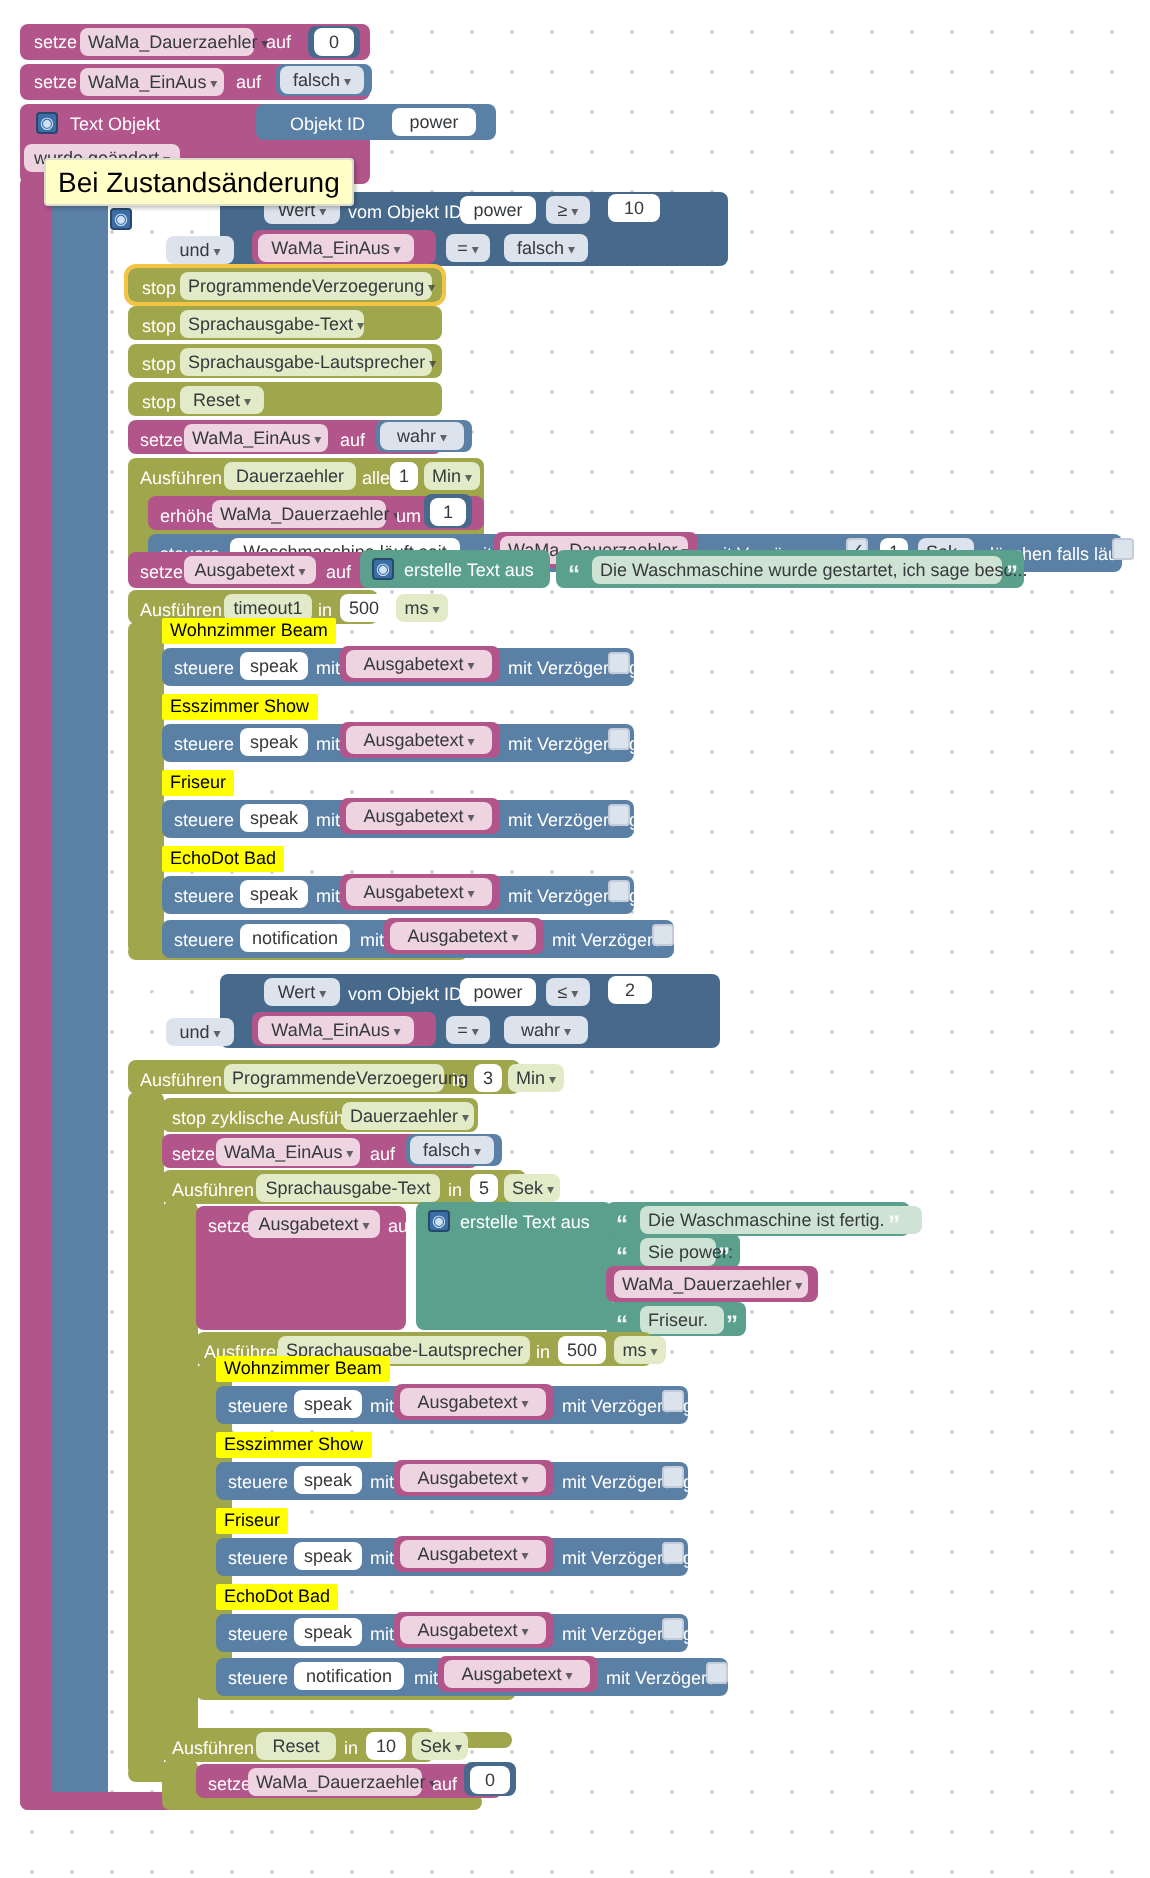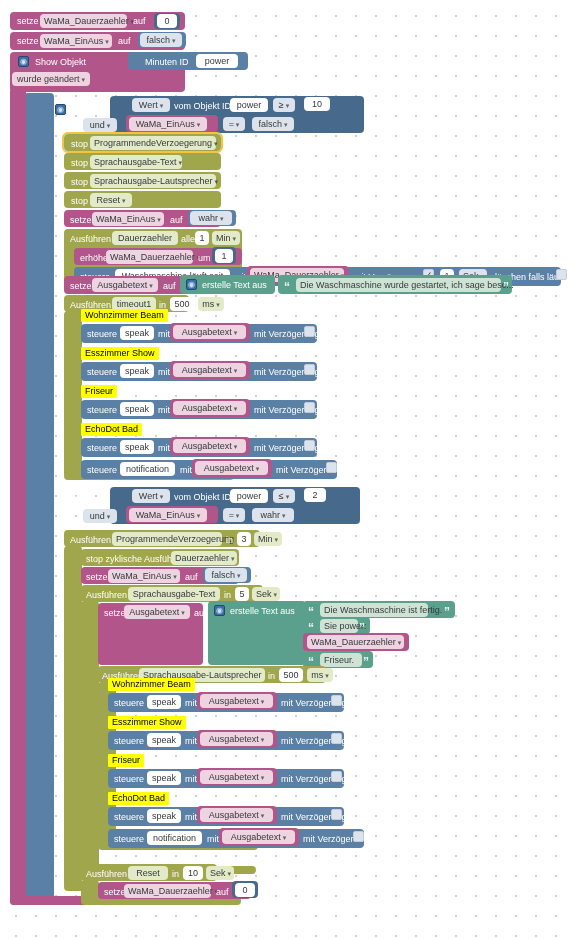--- a/index.html
+++ b/index.html
@@ -80,26 +80,27 @@
 
   <div class="blk c-var" style="left:10px; top:32px; width:175px; height:18px;"></div>
   <div class="lbl" style="left:17px; top:35px;">setze</div>
   <div class="fld drop pinkish" style="left:40px; top:34px; width:72px;">WaMa_EinAus</div>
   <div class="lbl" style="left:118px; top:35px;">auf</div>
   <div class="blk c-ctrl" style="left:138px; top:32px; width:48px; height:16px;"></div>
   <div class="fld drop light" style="left:140px; top:33px; width:42px;">falsch</div>
 
   <div class="blk c-var" style="left:10px; top:52px; width:175px; height:40px;"></div>
   <div class="icn" style="left:18px; top:56px;"></div>
-  <div class="lbl" style="left:35px; top:56px;">Show Objekt</div>
+  <div class="lbl" style="left:35px; top:56px;">Text Objekt</div>
   <div class="blk c-ctrl" style="left:128px; top:52px; width:120px; height:18px;"></div>
-  <div class="lbl" style="left:145px; top:56px;">Minuten ID</div>
+  <div class="lbl" style="left:145px; top:56px;">Objekt ID</div>
   <div class="fld" style="left:196px; top:54px; width:42px;">power</div>
   <div class="fld drop pinkish" style="left:12px; top:72px; width:78px;">wurde geändert</div>
 
+  <div class="tooltip" style="left:22px; top:79px;">Bei Zustandsänderung</div>
 
   <div class="blk c-ctrl" style="left:24px; top:93px; width:30px; height:812px;"></div>
 
   <div class="blk c-var" style="left:10px; top:88px; width:16px; height:817px;"></div>
   <div class="blk c-var" style="left:10px; top:896px; width:120px; height:9px;"></div>
 
   <div class="icn" style="left:55px; top:104px;"></div>
   <div class="lbl" style="left:72px; top:104px;">wahr</div>
 
   <div class="blk c-ctrl-d" style="left:110px; top:96px; width:254px; height:37px;"></div>
@@ -291,21 +292,21 @@
   <div class="lbl" style="left:104px; top:607px;">setze</div>
   <div class="fld drop pinkish" style="left:124px; top:605px; width:66px;">Ausgabetext</div>
   <div class="lbl" style="left:194px; top:607px;">auf</div>
 
   <div class="blk c-text" style="left:208px; top:601px; width:98px; height:64px;"></div>
   <div class="icn" style="left:214px; top:605px;"></div>
   <div class="lbl" style="left:230px; top:605px;">erstelle Text aus</div>
 
   <div class="blk c-text" style="left:303px; top:601px; width:152px; height:17px;"></div>
   <div class="quote" style="left:308px; top:606px;">“</div>
-  <div class="fld greenish" style="left:320px; top:603px; width:108px; text-align:left;">Die Waschmaschine ist fertig.</div>
+  <div class="fld greenish" style="left:320px; top:603px; width:141px; text-align:left;">Die Waschmaschine ist fertig.</div>
   <div class="quote" style="left:444px; top:606px;">”</div>
 
   <div class="blk c-text" style="left:303px; top:617px; width:67px; height:17px;"></div>
   <div class="quote" style="left:308px; top:622px;">“</div>
   <div class="fld greenish" style="left:320px; top:619px; width:38px; text-align:left;">Sie power:</div>
   <div class="quote" style="left:359px; top:622px;">”</div>
 
   <div class="blk c-var" style="left:303px; top:633px; width:106px; height:18px;"></div>
   <div class="fld drop pinkish" style="left:307px; top:635px; width:97px;">WaMa_Dauerzaehler</div>
 

